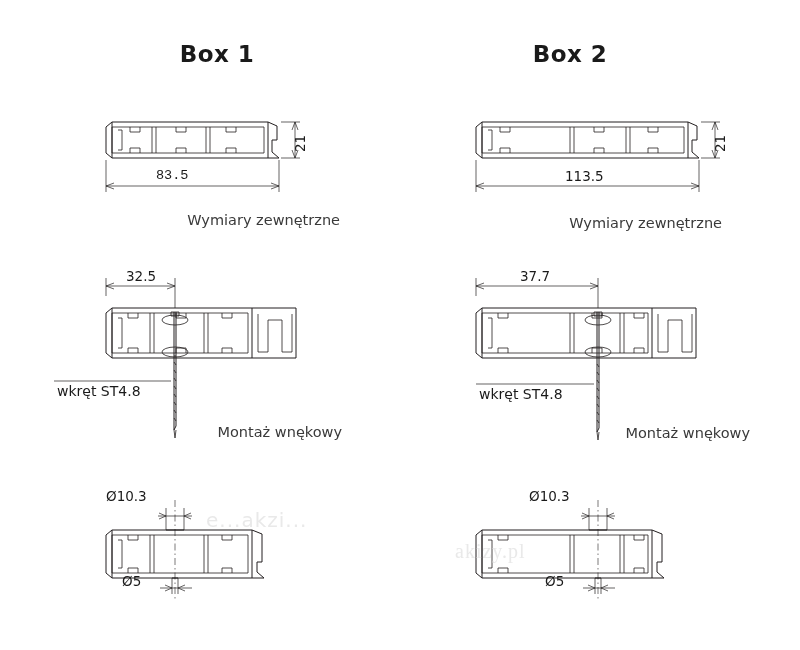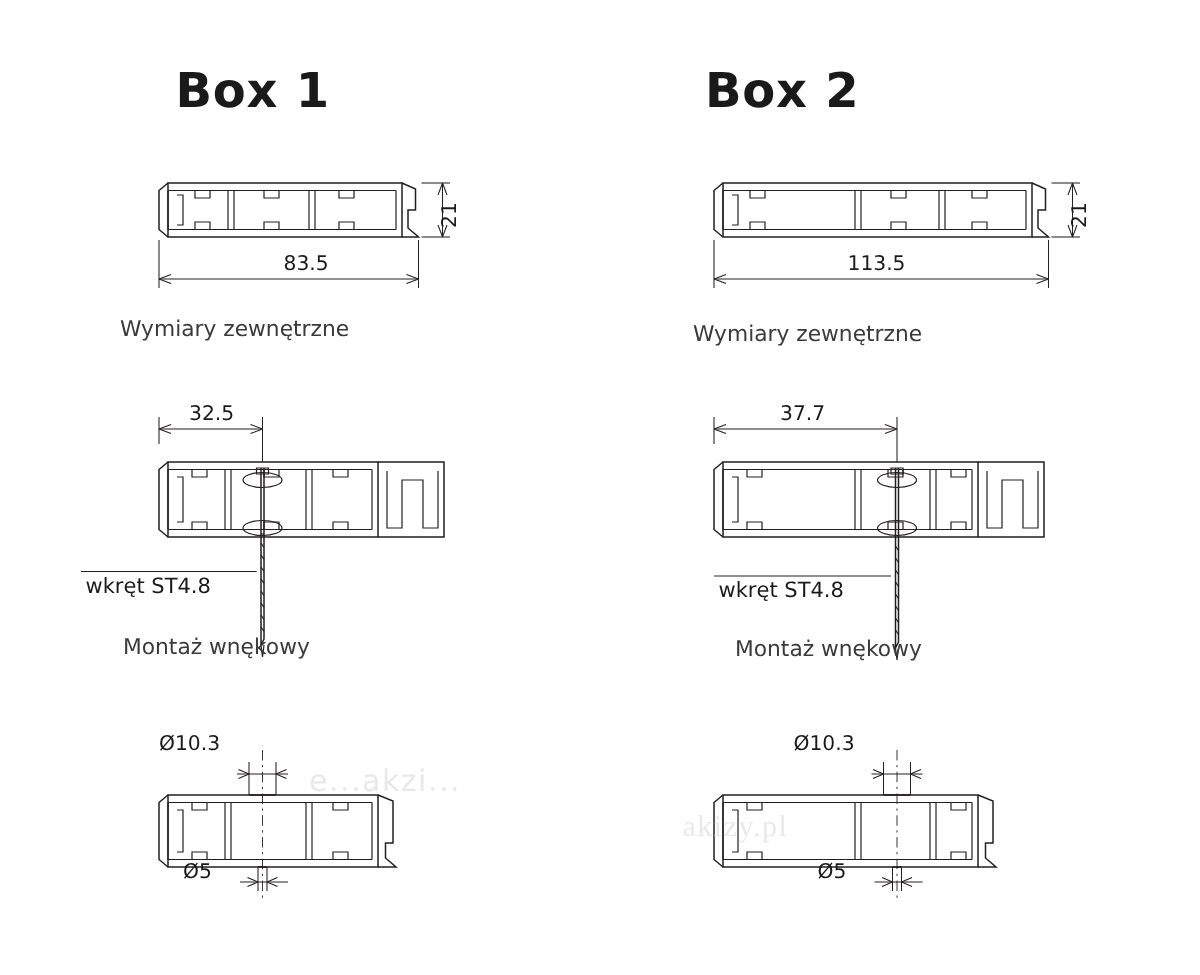--- a/index.html
+++ b/index.html
@@ -14,35 +14,35 @@
     color: #231f20;
     position: relative;
     overflow: hidden;
   }
   .sheet {
     position: absolute;
     inset: 0;
   }
   .col-title {
     position: absolute;
-    font-size: 32px;
+    font-size: 23px;
     font-weight: bold;
     letter-spacing: 0.5px;
     color: #1a1a1a;
-    text-align: left;
+    text-align: center;
     width: 200px;
   }
   #title-box1 { left: 117px; top: 41px; }
   #title-box2 { left: 470px; top: 41px; }
 
   .caption {
     position: absolute;
     font-size: 14.5px;
     color: #3a3a3a;
-    text-align: left;
+    text-align: right;
     width: 260px;
     white-space: nowrap;
   }
   #cap-ext-1 { left: 80px; top: 212px; }
   #cap-ext-2 { left: 462px; top: 215px; }
   #cap-mount-1 { left: 82px; top: 424px; }
   #cap-mount-2 { left: 490px; top: 425px; }
 
   .dim-label {
     position: absolute;
@@ -312,21 +312,21 @@
       <path class="ln-dim" d="M589,516 l-7,-3 M589,516 l-7,3"></path>
       <path class="ln-dim" d="M607,516 l7,-3 M607,516 l7,3"></path>
       <path class="ln-dim" d="M595,578 L595,594"></path>
       <path class="ln-dim" d="M601,578 L601,594"></path>
       <path class="ln-dim" d="M583,588 L615,588"></path>
       <path class="ln-dim" d="M595,588 l-7,-3 M595,588 l-7,3"></path>
       <path class="ln-dim" d="M601,588 l7,-3 M601,588 l7,3"></path>
     </g>
   </svg>
 
-  <div class="dim-label" style="left:189px; top:168px;">83.5</div>
+  <div class="dim-label" style="left:156px; top:168px;font-family:Liberation Mono, monospace;">83.5</div>
   <div class="dim-label vert" style="left:292px; top:152px;">21</div>
   <div class="dim-label" style="left:126px; top:268px;">32.5</div>
   <div class="leader-label" style="left:57px; top:383px;">wkręt ST4.8</div>
   <div class="dim-label" style="left:106px; top:488px;">Ø10.3</div>
   <div class="dim-label" style="left:122px; top:573px;">Ø5</div>
 
   <div class="dim-label" style="left:565px; top:168px;">113.5</div>
   <div class="dim-label vert" style="left:712px; top:152px;">21</div>
   <div class="dim-label" style="left:520px; top:268px;">37.7</div>
   <div class="leader-label" style="left:479px; top:386px;">wkręt ST4.8</div>

